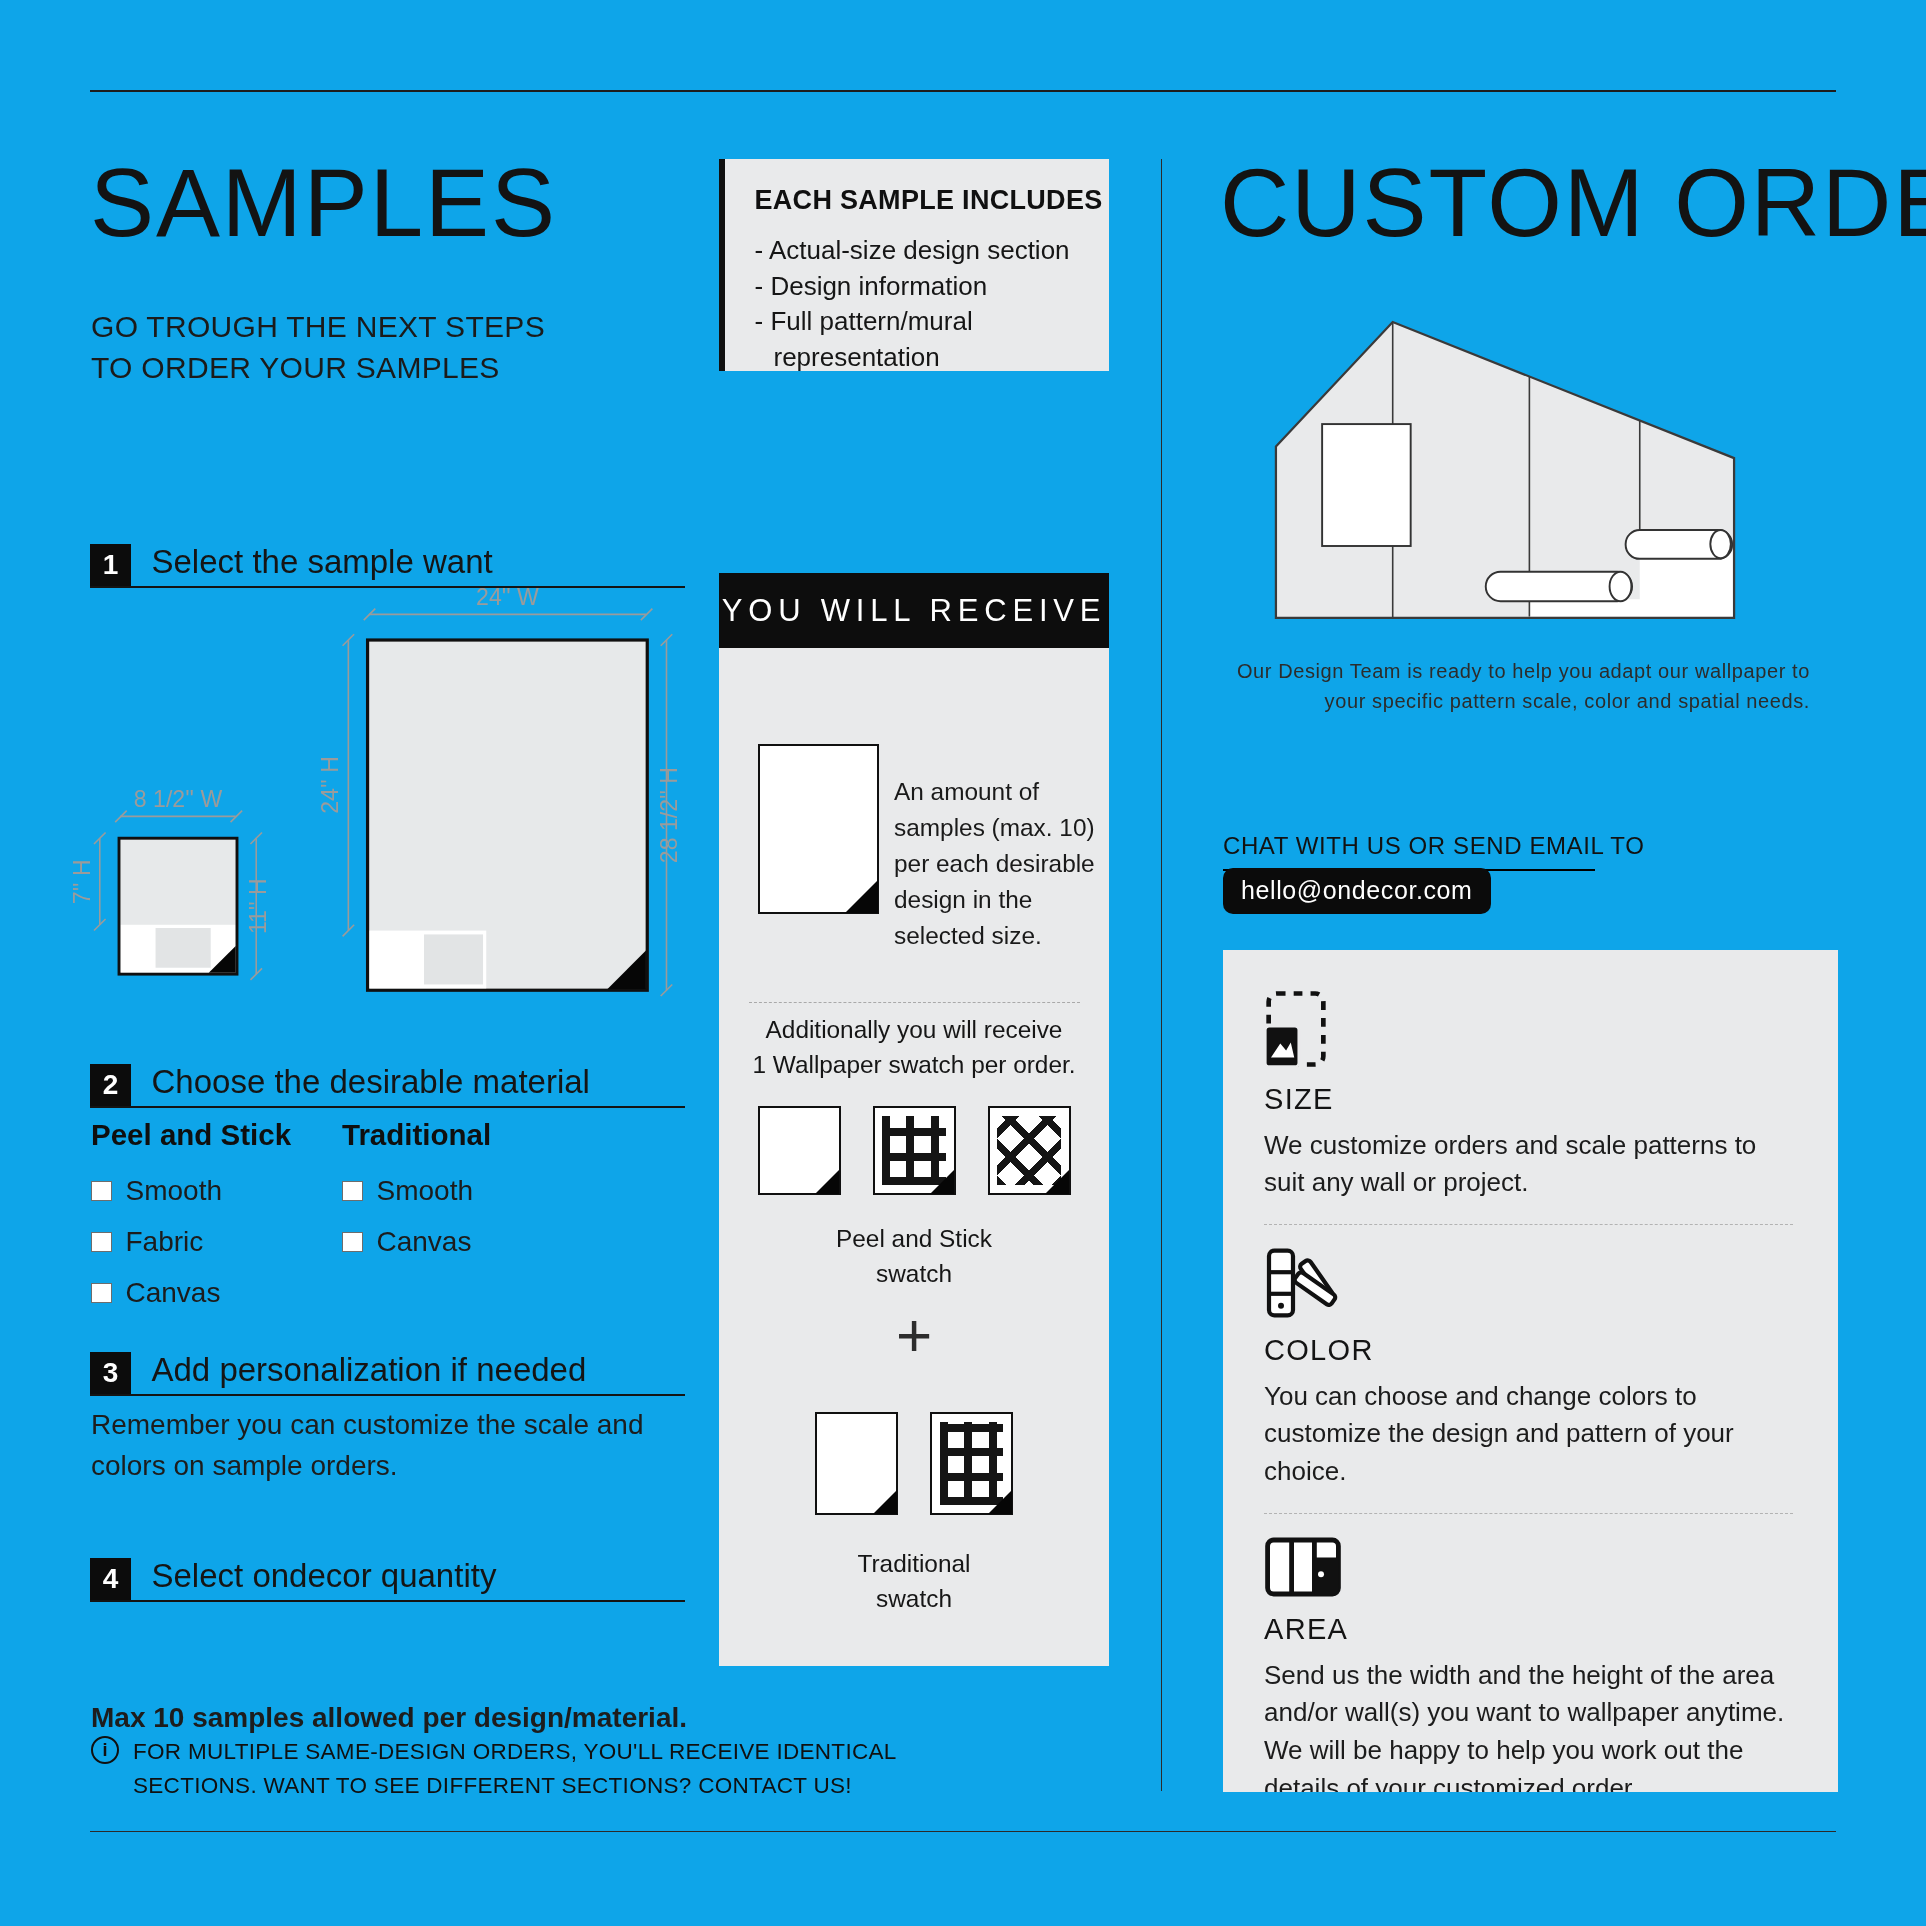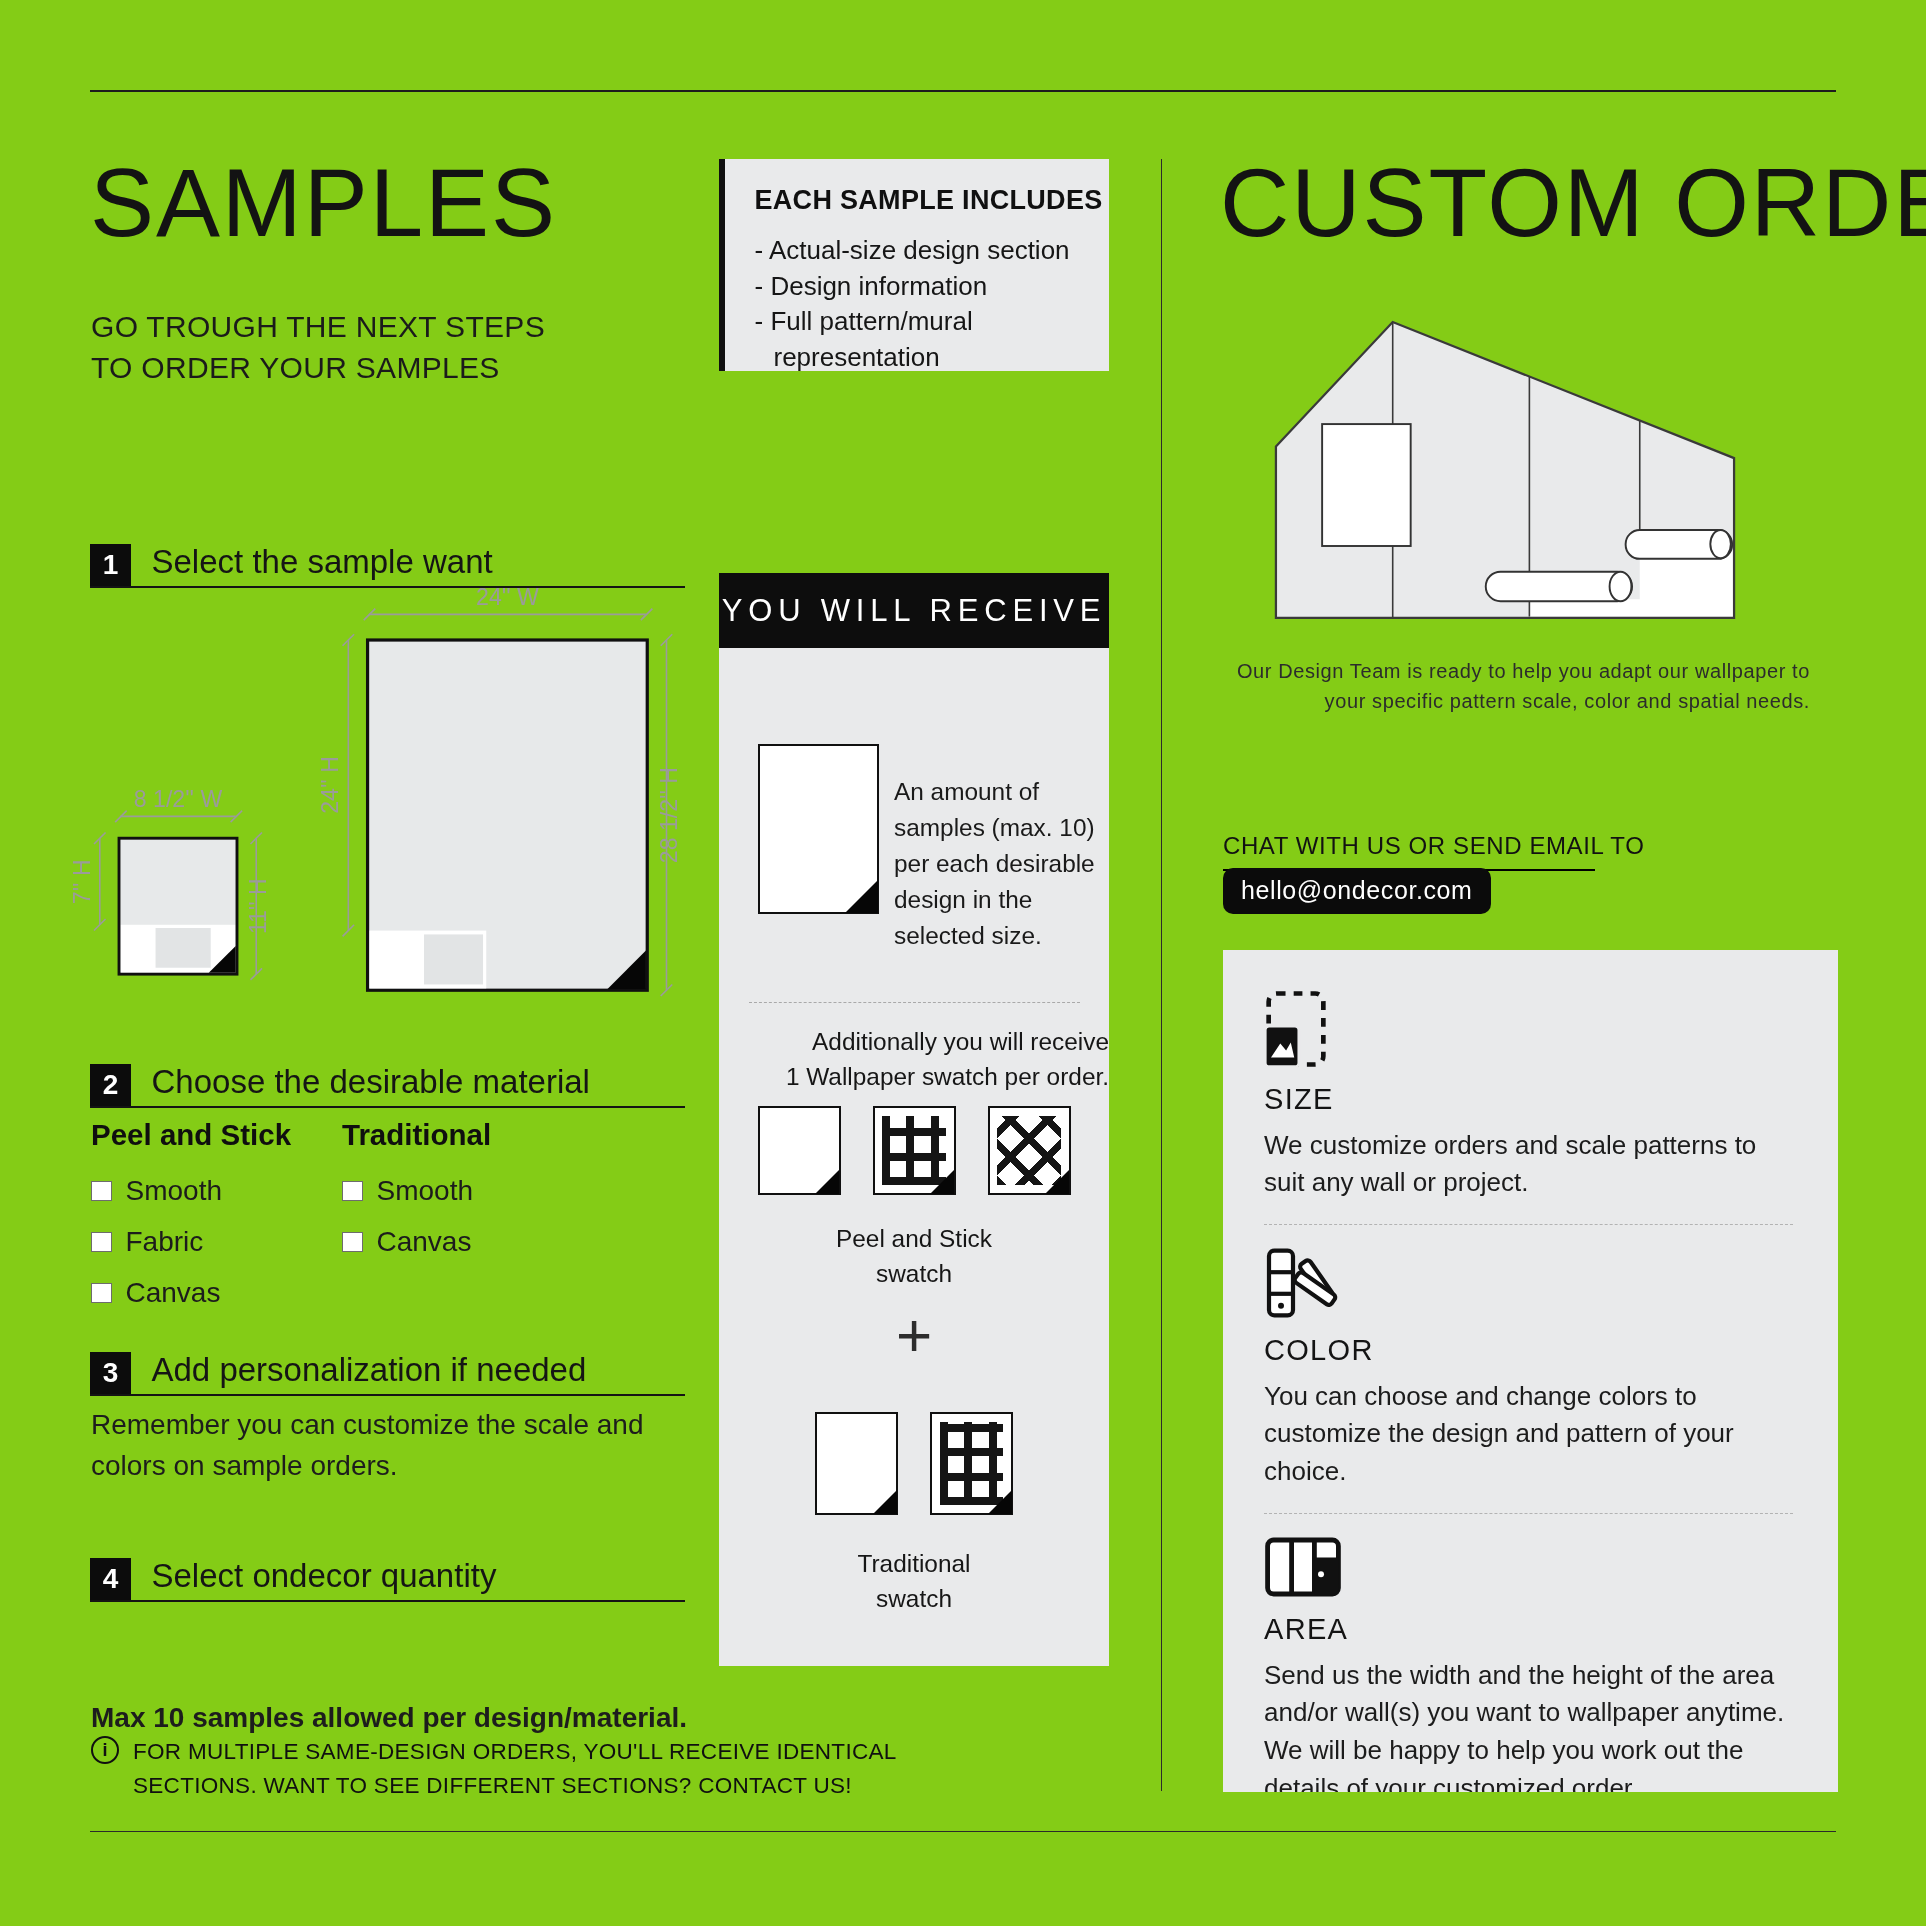--- a/index.html
+++ b/index.html
@@ -1,18 +1,18 @@
 <!DOCTYPE html>
 <html style="font-size:10.3px"><head>
 <meta charset="utf-8">
 <style>
   * { margin:0; padding:0; box-sizing:border-box; }
   html,body { background:#ffffff; }
   body { font-family:"Liberation Sans", sans-serif; color:#111; }
-  .page { position:relative; width:1926px; height:1926px; background:#84cc16; overflow:hidden; }
+  .page { position:relative; width:1926px; height:1926px; background:#0ea5e9; overflow:hidden; }
 
   
   .rule-top    { position:absolute; left:90px; right:90px; top:90px;  border-top:2.6px solid #1d1d1d; }
   .rule-bottom { position:absolute; left:90px; right:90px; top:1831px; border-top:1.9px solid #2a2a2a; }
   .divider-v   { position:absolute; left:1161px; top:159px; height:1632px; border-left:1.9px solid #2b2b2b; }
 
   
   .big-title { position:absolute; font-size:96px; font-weight:300; letter-spacing:1.9px; color:#131313; white-space:nowrap; }
   #samples-title { left:90px; top:148px; }
   #custom-title  { left:1220px; top:148px; }
@@ -66,21 +66,21 @@
                  border-left:33px solid transparent; border-bottom:33px solid #060606; }
   .fold-sm::after { border-left-width:24.4px; border-bottom-width:24.4px; }
 
   .amount-text { position:absolute; left:175px; top:126px; width:207px; font-size:24.4px; line-height:1.48; color:#1a1a1a; }
 
   .dashed-div { border-top:1.3px dashed #a9a9a9; }
   .receive-panel .dashed-div { position:absolute; left:29.5px; right:29.5px; top:354px; }
 
   .centered-txt { position:absolute; left:0; right:0; text-align:center; font-size:24.4px; line-height:1.45;
                   color:#161616; white-space:pre-line; }
-  #additionally { top:376px;text-align:right; }
+  #additionally { top:364px; }
   #peel-caption { top:573px; }
   #trad-caption { top:898px; }
 
   .swatch-row { position:absolute; left:0; right:0; display:flex; justify-content:center; gap:32px; }
   #row-peel { top:458px; } #row-trad { top:764px; }
   .swatch { position:relative; width:83px; height:89px; background:#fff; border:2.6px solid #101010; }
   .swatch.tall { height:103px; }
   .swatch .pat { position:absolute; inset:7.7px; }
   .pat-grid { background-image:
       repeating-linear-gradient(90deg,#151515 0 7.7px,transparent 7.7px 24.4px),

